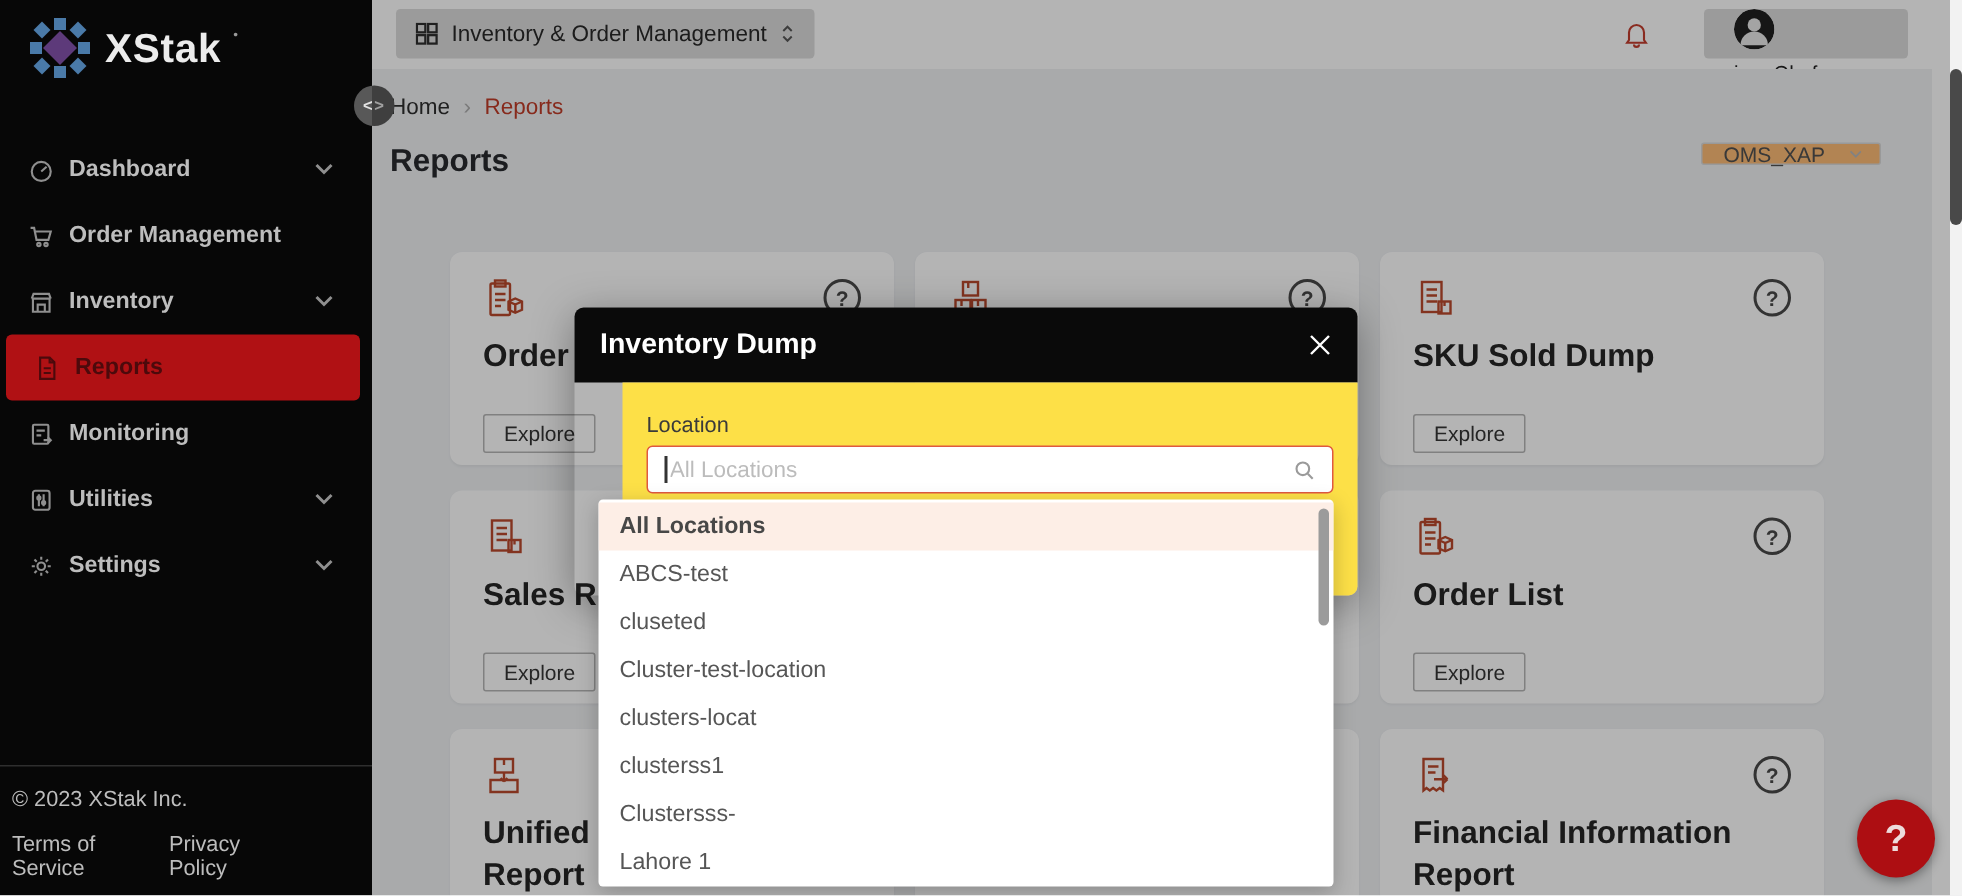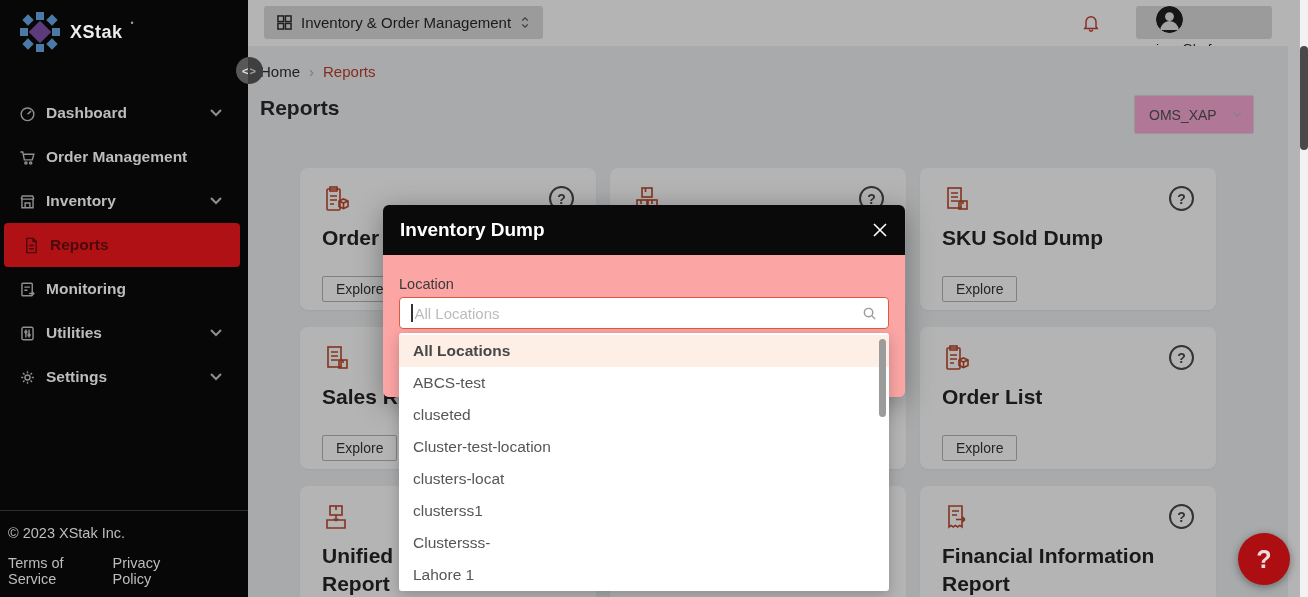--- a/index.html
+++ b/index.html
@@ -7,21 +7,21 @@
     --sidebar-active-text:#4c0a0c; --modal-header-bg:#0a0a0a; --input-border:#e05940;
     --option-highlight-bg:#fdeee6; --help-button-bg:#ad0e12; --bell-color:#c23b2c;
   }
   *{box-sizing:border-box;margin:0;padding:0;font-family:"Liberation Sans",sans-serif;}
   html,body{width:1308px;height:597px;overflow:hidden;background:#fff;}
   #app{position:relative;width:1308px;height:597px;overflow:hidden;background:#fff;}
 
   
   .sidebar{position:absolute;left:0;top:0;width:248px;height:597px;background:#070707;z-index:2;}
   .logo{position:absolute;left:18px;top:10px;display:flex;align-items:center;gap:8px;}
-  .logo-text{color:#ececec;font-size:18px;font-weight:700;letter-spacing:.5px;}
+  .logo-text{color:#ececec;font-size:27px;font-weight:700;letter-spacing:.5px;}
   .logo-tm{color:#9a9a9a;font-size:9px;vertical-align:top;position:relative;top:-9px;}
   .nav{position:absolute;left:0;top:91px;width:100%;}
   .nav-item{position:relative;height:44px;display:flex;align-items:center;color:#bdbdbd;cursor:pointer;}
   .nav-item .nicon{position:absolute;left:18px;width:19px;height:19px;color:#8f8f8f;display:flex;}
   .nav-item .nlabel{position:absolute;left:46px;font-size:15.5px;font-weight:700;}
   .nav-item .nchev{position:absolute;right:26px;width:12px;height:8px;color:#8f8f8f;display:flex;}
   .nav-item.active{background:var(--sidebar-active-bg);border-radius:4px;margin:0 8px 0 4px;}
   .nav-item.active .nlabel,.nav-item.active .nicon{color:var(--sidebar-active-text);}
   .side-footer{position:absolute;left:0;bottom:0;width:100%;border-top:1px solid #2e2e2e;padding:14px 8px 10px 8px;}
   .copyright{color:#bdbdbd;font-size:14.5px;}
@@ -45,21 +45,21 @@
 
   .content{position:absolute;left:0;top:46px;width:100%;height:551px;background:#eff1f3;}
   .collapse-btn{position:absolute;left:236px;top:57px;width:27px;height:27px;border-radius:50%;background:#585858;
     color:#e3e3e3;font-size:11px;font-weight:700;display:flex;align-items:center;justify-content:center;
     letter-spacing:1px;z-index:3;cursor:pointer;}
   .breadcrumb{position:absolute;left:24px;top:17px;display:flex;gap:9px;align-items:center;font-size:15px;}
   .bc-home{color:#2c2c2c;cursor:pointer;}
   .bc-sep{color:#adadad;}
   .bc-current{color:var(--accent);}
   .page-title{position:absolute;left:24px;top:50px;font-size:21px;font-weight:700;color:#26282c;}
-  .ws-select{position:absolute;left:898px;top:49px;width:120px;height:39px;background:#f9a8d4;border:1px solid #d8d8d8;
+  .ws-select{position:absolute;left:898px;top:49px;width:120px;height:15px;background:#fdba74;border:1px solid #d8d8d8;
     border-radius:2px;display:flex;align-items:center;padding:0 12px 0 14px;cursor:pointer;gap:16px;}
   .ws-select .ws-val{font-size:14px;color:#4f4f4f;flex:1;}
   .ws-chev{width:12px;height:8px;color:#b8b8b8;display:flex;}
 
   
   .card{position:absolute;width:296px;height:142px;background:#fff;border-radius:8px;box-shadow:0 1px 2px rgba(0,0,0,.05);}
   .c0{left:64px;top:122px}.c1{left:374px;top:122px}.c2{left:684px;top:122px}
   .c3{left:64px;top:281px}.c4{left:374px;top:281px}.c5{left:684px;top:281px}
   .c6{left:64px;top:440px}.c7{left:374px;top:440px}.c8{left:684px;top:440px}
   .card-icon{position:absolute;left:22px;top:16px;width:30px;height:30px;color:var(--card-icon);display:flex;}
@@ -74,21 +74,21 @@
 
   
   .page-scrollbar{position:absolute;left:1300px;top:0;width:8px;height:597px;background:#f2f2f2;z-index:6;}
   .page-scroll-thumb{position:absolute;left:0;top:46px;width:8px;height:104px;background:#494949;border-radius:4px;cursor:pointer;}
 
   
   .modal{position:absolute;left:383px;top:205px;width:522px;z-index:10;border-radius:6px;box-shadow:0 6px 28px rgba(0,0,0,.35);}
   .modal-header{height:50px;background:var(--modal-header-bg);border-radius:6px 6px 0 0;display:flex;align-items:center;padding:0 17px;}
   .modal-title{color:#fff;font-size:19px;font-weight:700;flex:1;}
   .modal-close{width:16px;height:16px;color:#fff;display:flex;cursor:pointer;}
-  .modal-body{height:142px;background:#fca5a5;border-radius:0 0 6px 6px;padding:21px 16px 0 16px;}
+  .modal-body{height:142px;background:#fde047;border-radius:0 0 6px 6px;padding:21px 16px 0 16px;margin-left:32px;}
   .field-label{font-size:14.5px;color:#3a3a3a;margin-bottom:5px;}
   .loc-input-wrap{position:relative;height:32px;border:1px solid var(--input-border);border-radius:4px;background:#fff;
     display:flex;align-items:center;}
   .text-caret{width:1.5px;height:18px;background:#333;margin-left:11px;}
   .loc-input{border:none;outline:none;flex:1;font-size:15px;color:#444;padding:0 6px 0 2px;background:transparent;}
   .loc-input::placeholder{color:#bcbcbc;}
   .search-icon{width:15px;height:15px;color:#9a9a9a;margin-right:11px;display:flex;}
 
   
   .dropdown{position:absolute;left:399px;top:333px;width:490px;height:258px;background:#fff;z-index:10;

